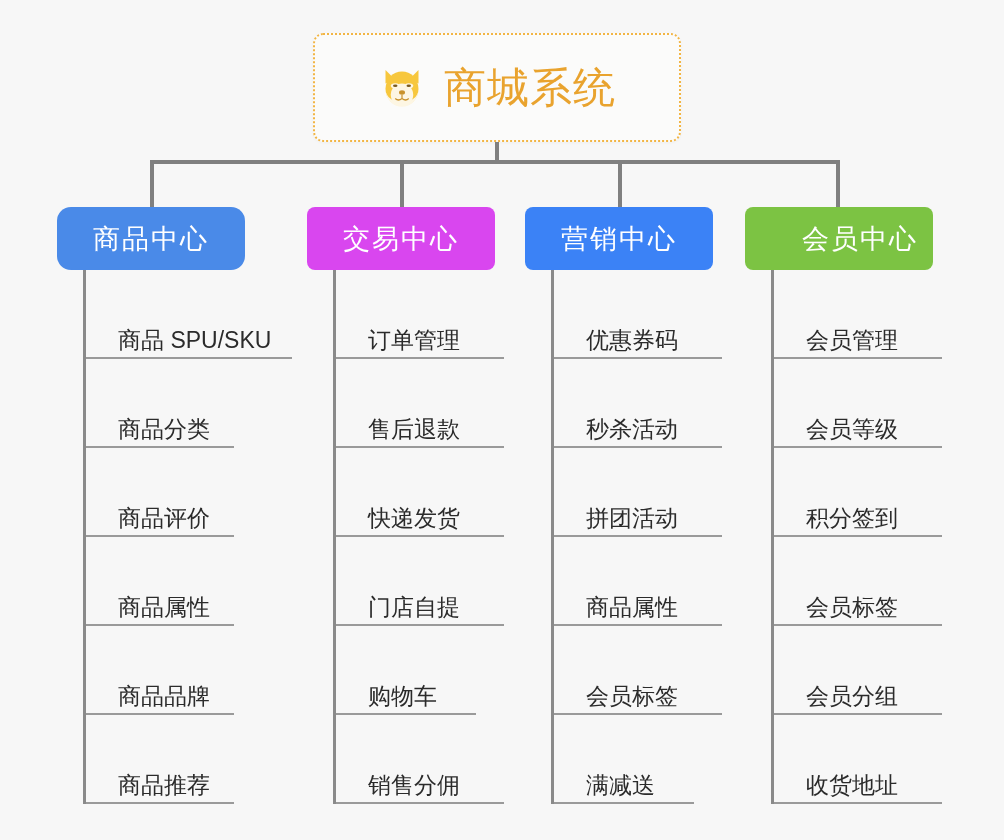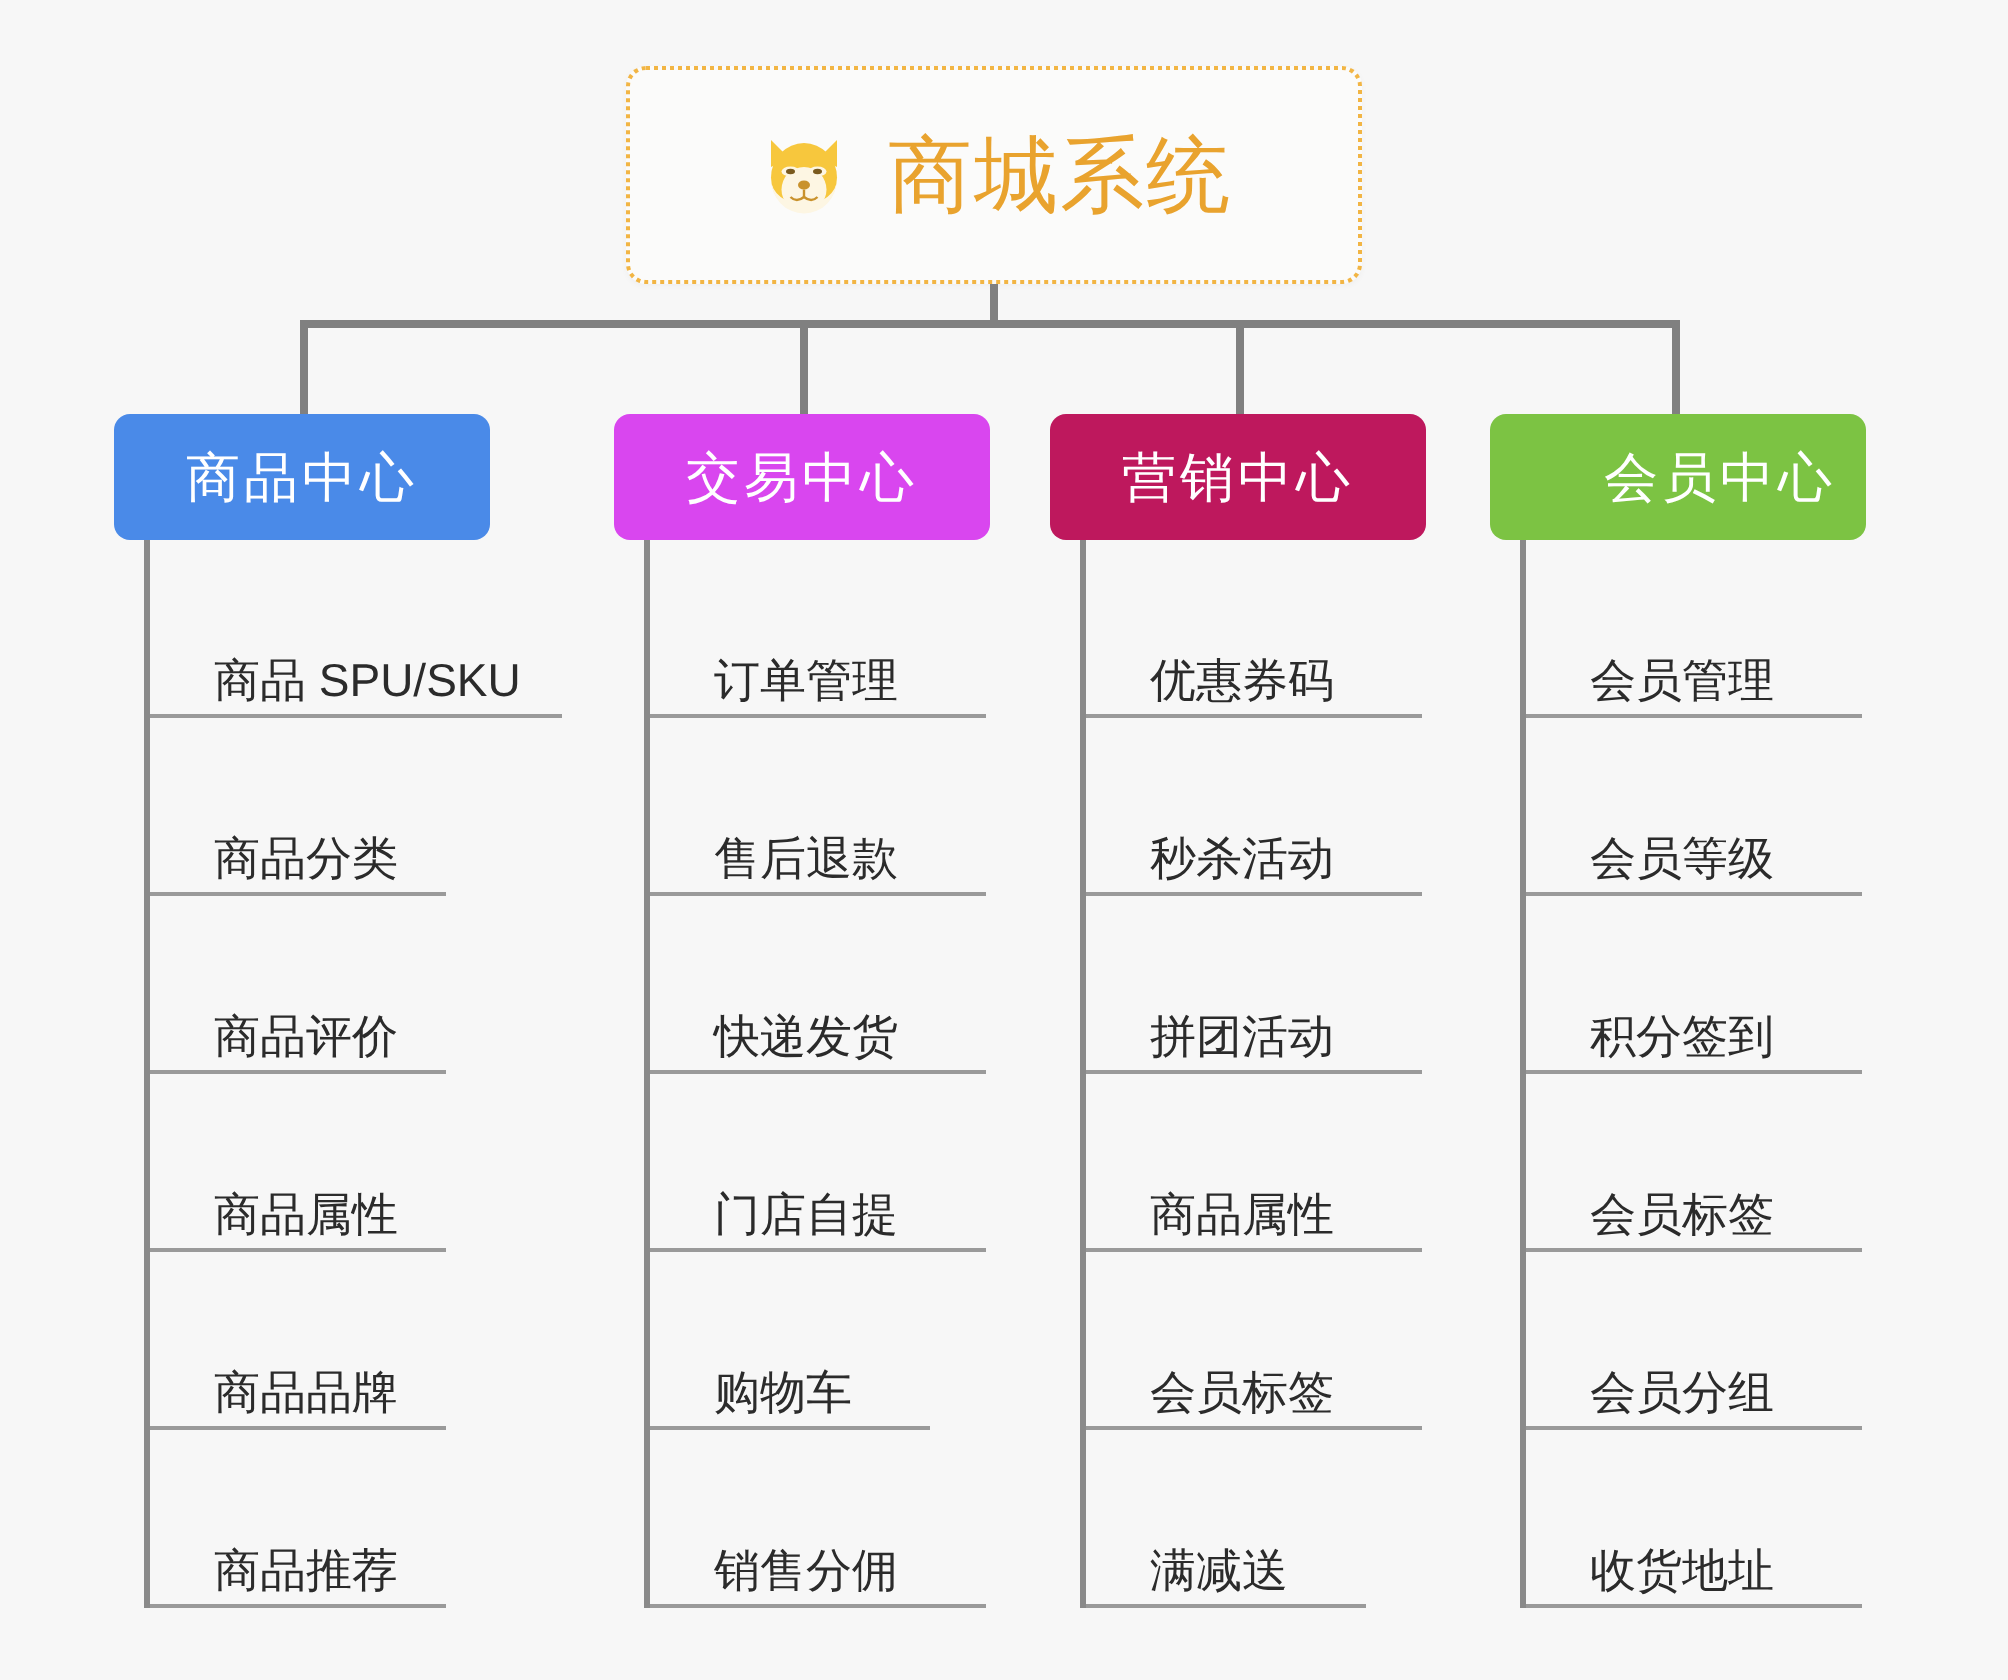--- a/index.html
+++ b/index.html
@@ -92,21 +92,21 @@
     justify-content: center;
     color: #ffffff;
     font-size: 27px;
     letter-spacing: 2px;
     white-space: nowrap;
   }
 
   
   .branch-body {
     position: relative;
-    margin-left: 15px;
+    margin-left: 26px;
     border-left: 3px solid #8a8a8a;
     padding-top: 0;
   }
   .leaf {
     position: relative;
     height: 89px;
     box-sizing: border-box;
     display: flex;
     align-items: flex-end;
   }
@@ -153,21 +153,21 @@
 
   <div class="conn conn-v-root"></div>
   <div class="conn conn-bus"></div>
   <div class="conn conn-drop" style="left:150px;"></div>
   <div class="conn conn-drop" style="left:400px;"></div>
   <div class="conn conn-drop" style="left:618px;"></div>
   <div class="conn conn-drop" style="left:836px;"></div>
 
   <div id="branches-host">
       <div class="branch" style="left: 57px;">
-        <div class="branch-head" style="background: rgb(74, 138, 232);">商品中心</div>
+        <div class="branch-head" style="background: rgb(74, 138, 232); border-radius: 14px;">商品中心</div>
         <div class="branch-body">
           <div class="leaf">
             <div class="leaf-label">商品 SPU/SKU</div>
             <div class="leaf-underline" style="width: 206px;"></div>
           </div>
           <div class="leaf">
             <div class="leaf-label">商品分类</div>
             <div class="leaf-underline" style="width: 148px;"></div>
           </div>
           <div class="leaf">
@@ -211,21 +211,21 @@
             <div class="leaf-label">购物车</div>
             <div class="leaf-underline" style="width: 140px;"></div>
           </div>
           <div class="leaf">
             <div class="leaf-label">销售分佣</div>
             <div class="leaf-underline" style="width: 168px;"></div>
           </div>
         </div>
       </div>
       <div class="branch" style="left: 525px;">
-        <div class="branch-head" style="background: #be185d;">营销中心</div>
+        <div class="branch-head" style="background: #3b82f6;">营销中心</div>
         <div class="branch-body">
           <div class="leaf">
             <div class="leaf-label">优惠券码</div>
             <div class="leaf-underline" style="width: 168px;"></div>
           </div>
           <div class="leaf">
             <div class="leaf-label">秒杀活动</div>
             <div class="leaf-underline" style="width: 168px;"></div>
           </div>
           <div class="leaf">

